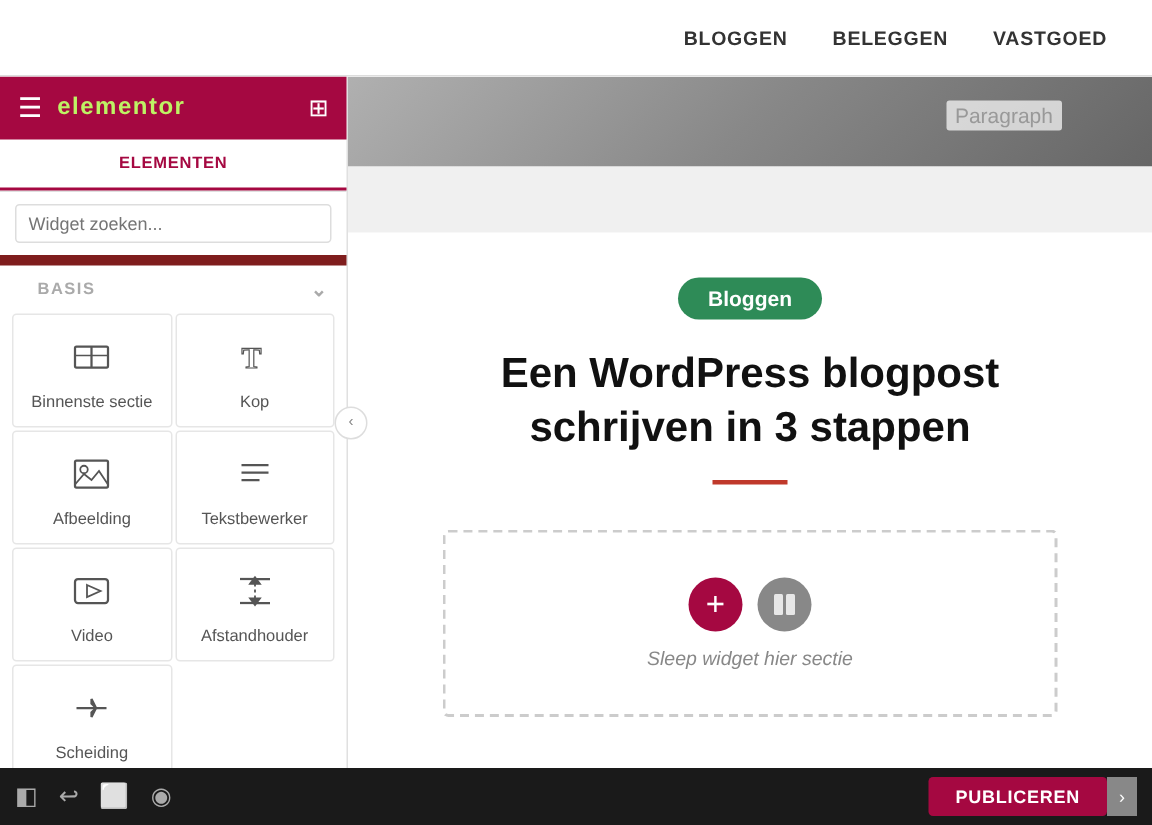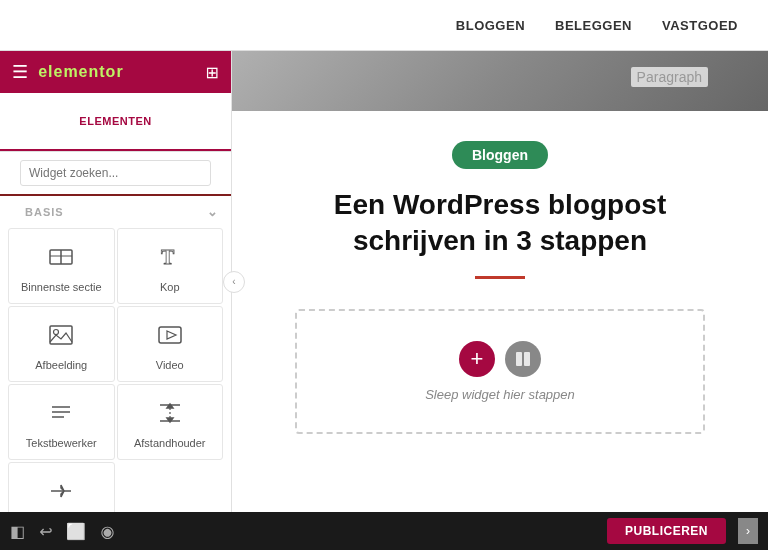--- a/index.html
+++ b/index.html
@@ -69,35 +69,35 @@
       color: #fff;
       font-size: 16px;
     }
     .sidebar-tabs {
       display: flex;
       border-bottom: 1px solid #e0e0e0;
     }
     .sidebar-tab {
       flex: 1;
       text-align: center;
-      padding: 22px 0;
+      padding: 10px 0;
       font-size: 11px;
       font-weight: 600;
       color: #555;
       cursor: pointer;
       letter-spacing: 0.5px;
       border-bottom: 2px solid transparent;
     }
     .sidebar-tab.active {
       color: #a50841;
       border-bottom: 2px solid #a50841;
     }
     .sidebar-search {
-      padding: 8px 20px;
-      border-bottom: 2px solid #7f1d1d;
+      padding: 8px 10px;
+      border-bottom: 7px solid #7f1d1d;
     }
     .sidebar-search input {
       width: 100%;
       border: 1px solid #ddd;
       border-radius: 3px;
       padding: 5px 8px;
       font-size: 12px;
       color: #999;
       outline: none;
     }
@@ -195,20 +195,21 @@
     }
 
     
     .content-area {
       flex: 1;
       background: #f0f0f0;
       overflow: hidden;
       position: relative;
       display: flex;
       flex-direction: column;
+      gap: 44px;
     }
     .content-top-image {
       width: 100%;
       height: 60px;
       background: #ccc;
       overflow: hidden;
       position: relative;
     }
     .image-placeholder {
       width: 100%;
@@ -396,36 +397,36 @@
               <circle cx="9" cy="11" r="2.5" stroke="#555" stroke-width="1.2" fill="none"></circle>
               <polyline points="3,21 9,14 14,18 19,12 25,21" stroke="#555" stroke-width="1.2" fill="none"></polyline>
             </svg>
           </div>
           <span class="widget-label">Afbeelding</span>
         </div>
 
         <div class="widget-item">
           <div class="widget-icon">
             <svg viewBox="0 0 28 28" xmlns="http://www.w3.org/2000/svg">
-              <rect x="3" y="6" width="22" height="16" rx="2" stroke="#555" stroke-width="1.5" fill="none"></rect>
-              <polygon points="11,10 20,14 11,18" stroke="#555" stroke-width="1.2" fill="none"></polygon>
-            </svg>
-          </div>
-          <span class="widget-label">Video</span>
-        </div>
-
-        <div class="widget-item">
-          <div class="widget-icon">
-            <svg viewBox="0 0 28 28" xmlns="http://www.w3.org/2000/svg">
               <line x1="5" y1="8" x2="23" y2="8" stroke="#555" stroke-width="1.5"></line>
               <line x1="5" y1="13" x2="23" y2="13" stroke="#555" stroke-width="1.5"></line>
               <line x1="5" y1="18" x2="17" y2="18" stroke="#555" stroke-width="1.5"></line>
             </svg>
           </div>
           <span class="widget-label">Tekstbewerker</span>
+        </div>
+
+        <div class="widget-item">
+          <div class="widget-icon">
+            <svg viewBox="0 0 28 28" xmlns="http://www.w3.org/2000/svg">
+              <rect x="3" y="6" width="22" height="16" rx="2" stroke="#555" stroke-width="1.5" fill="none"></rect>
+              <polygon points="11,10 20,14 11,18" stroke="#555" stroke-width="1.2" fill="none"></polygon>
+            </svg>
+          </div>
+          <span class="widget-label">Video</span>
         </div>
 
 
         <div class="widget-item">
           <div class="widget-icon">
             <svg viewBox="0 0 28 28" xmlns="http://www.w3.org/2000/svg">
               <line x1="4" y1="6" x2="24" y2="6" stroke="#555" stroke-width="1.5"></line>
               <line x1="4" y1="22" x2="24" y2="22" stroke="#555" stroke-width="1.5"></line>
               <line x1="14" y1="9" x2="14" y2="19" stroke="#555" stroke-width="1.2" stroke-dasharray="2,2"></line>
               <polygon points="11,9 14,5 17,9" fill="#555"></polygon>
@@ -466,32 +467,32 @@
       <div class="drop-zone">
         <div class="drop-zone-buttons">
           <button class="add-btn">+</button>
           <button class="layout-btn">
             <svg width="18" height="18" viewBox="0 0 18 18" fill="none" xmlns="http://www.w3.org/2000/svg">
               <rect x="2" y="2" width="6" height="14" rx="1" fill="#fff" opacity="0.8"></rect>
               <rect x="10" y="2" width="6" height="14" rx="1" fill="#fff" opacity="0.8"></rect>
             </svg>
           </button>
         </div>
-        <div class="drop-zone-label">Sleep widget hier stappen</div>
+        <div class="drop-zone-label">Sleep widget hier sectie</div>
       </div>
     </div>
 
   </div>
 
 </div>
 
 <div class="bottom-bar">
   <div class="bottom-bar-left">
     <span class="bottom-icon">◧</span>
     <span class="bottom-icon">↩</span>
     <span class="bottom-icon">⬜</span>
     <span class="bottom-icon">◉</span>
   </div>
-  <div style="display:flex;align-items:center;gap:12px;">
+  <div style="display:flex;align-items:center;gap:0;">
     <button class="publish-btn">PUBLICEREN</button>
     <span class="chevron-right-icon" style="background:#888;color:#fff;padding:6px 8px;font-size:12px;cursor:pointer;">›</span>
   </div>
 </div>
 
 </body></html>

